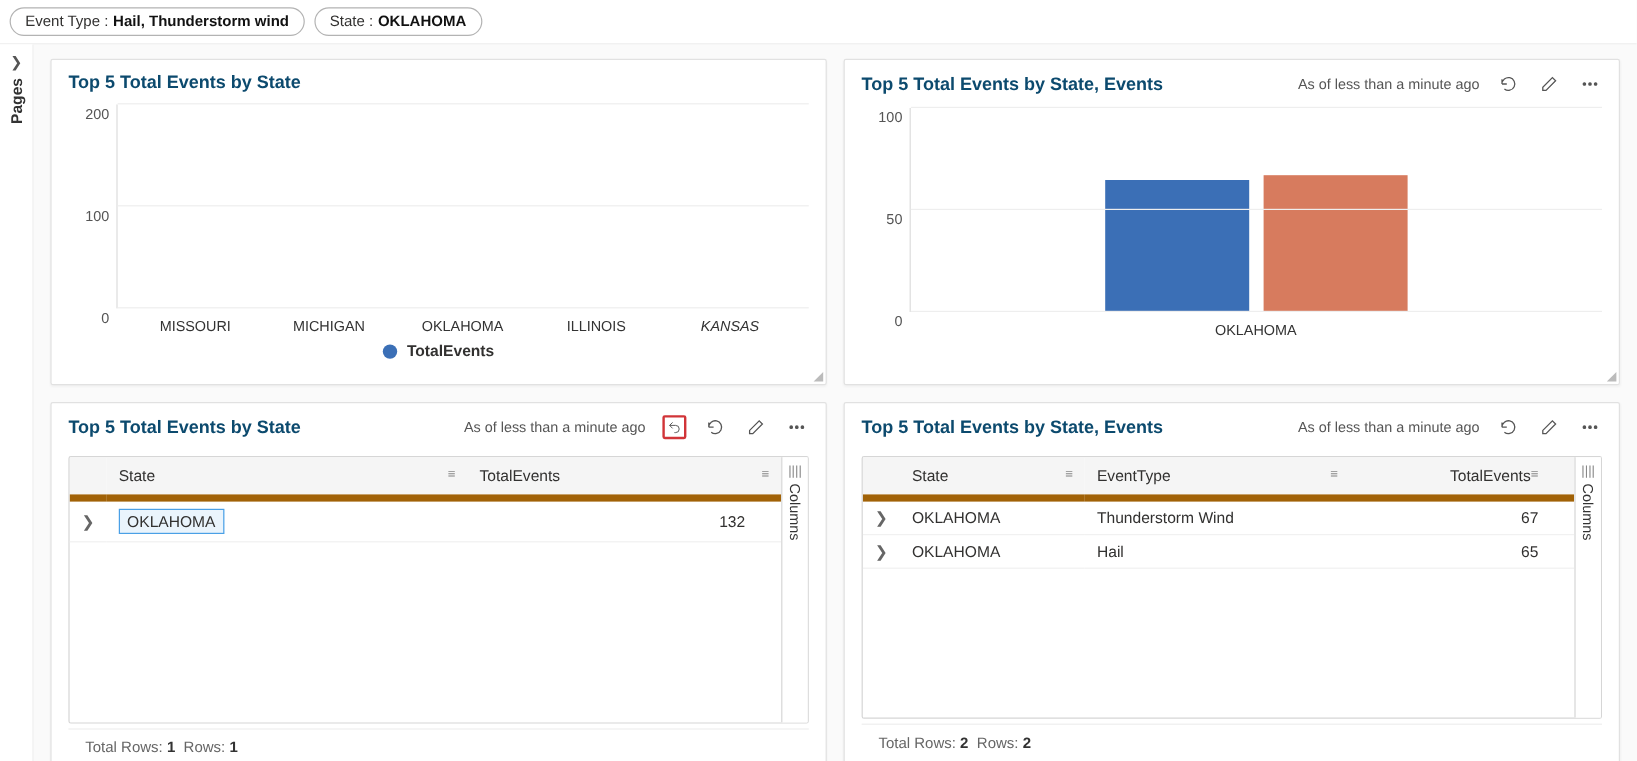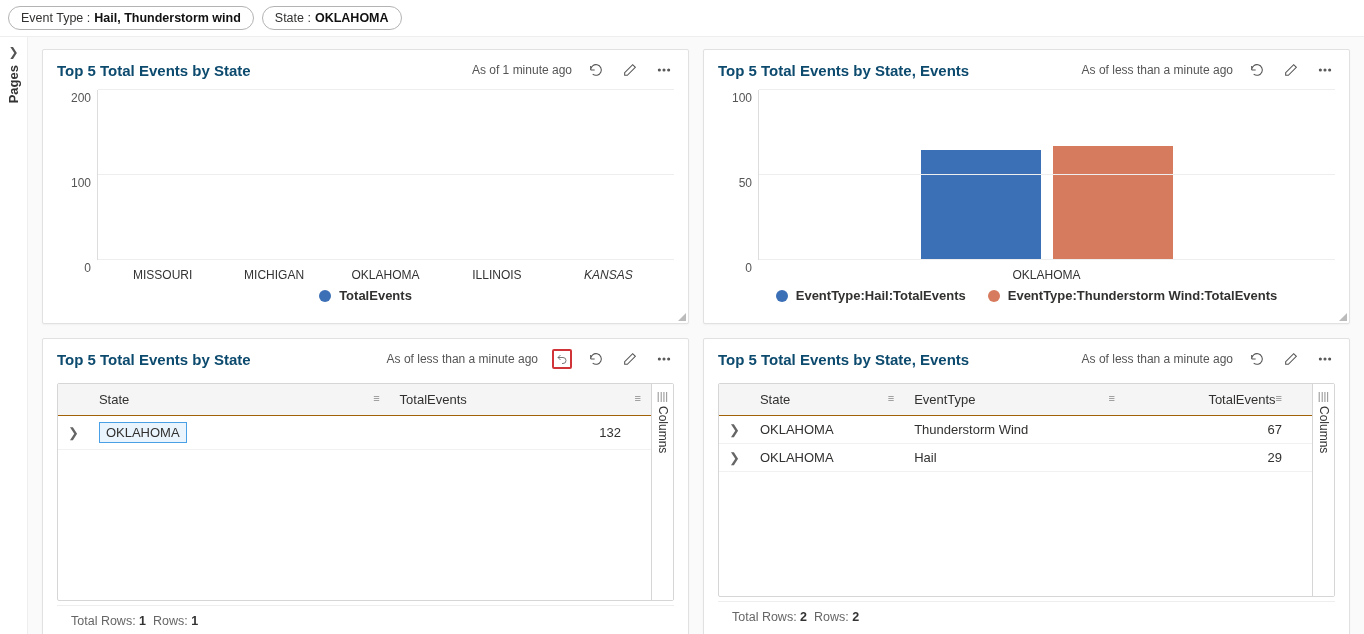--- a/index.html
+++ b/index.html
@@ -39,21 +39,21 @@
   .grouped-slot .bar { width:120px;}
   .bar.blue { background:#3b6fb6;}
   .bar.orange { background:#d77b5e;}
   
   .table-wrap { margin:8px 14px 4px 14px; border:1px solid #d6d6d6; border-radius:2px; position:relative; display:flex;}
   .table-main { flex:1; overflow:auto;}
   .col-tab { width:22px; border-left:1px solid #d6d6d6; display:flex; flex-direction:column; align-items:center; background:#fff;}
   .col-tab .lines { font-size:11px; color:#888; padding-top:6px;}
   .col-tab .vt { writing-mode:vertical-rl; font-size:12px; color:#333; margin-top:4px;}
   table.data { width:100%; border-collapse:collapse; font-size:13px;}
-  table.data th { text-align:left; font-weight:400; padding:8px 10px; background:#f5f5f5; border-bottom:1px solid #a16207; position:relative;}
+  table.data th { text-align:left; font-weight:400; padding:8px 10px; background:#f5f5f5; border-bottom:6px solid #a16207; position:relative;}
   table.data th .hmenu { float:right; color:#888; font-size:11px; cursor:pointer;}
   table.data td { padding:6px 10px; border-bottom:1px solid #f1f1f1;}
   table.data td.num { text-align:right; padding-right:30px;}
   .row-exp { width:26px; text-align:center; color:#666; cursor:pointer;}
   .hl-cell { border:1px solid #4aa0e6; background:#eaf4fc; padding:2px 6px; display:inline-block;}
   .footer-row { padding:8px 14px; font-size:12.5px; color:#666; border-top:1px solid #eee; margin:0 14px 10px 14px;}
   .footer-row b { color:#333; font-weight:600;}
   svg.ic { width:16px; height:16px; stroke:#555; fill:none; stroke-width:1.6;}
 </style>
 </head>
@@ -74,40 +74,20 @@
   <div class="pages-tab">
     <span class="chev">❯</span>
     <span class="vtext">Pages</span>
   </div>
 
   <div class="grid">
 
     <div class="tile">
       <div class="tile-header">
         <div class="tile-title">Top 5 Total Events by State</div>
-        <div class="tile-actions">
-          <span class="asof">As of 1 minute ago</span>
-          <span class="iconbtn">
-              <svg class="ic" viewBox="0 0 24 24">
-                <path d="M4 12a8 8 0 1 1 3 6.2M4 12V6M4 12h6"></path>
-              </svg>
-            </span>
-          <span class="iconbtn">
-              <svg class="ic" viewBox="0 0 24 24">
-                <path d="M4 20h4L20 8l-4-4L4 16v4z"></path>
-              </svg>
-            </span>
-          <span class="iconbtn">
-              <svg class="ic" viewBox="0 0 24 24">
-                <circle cx="5" cy="12" r="1.5" fill="#555"></circle>
-                <circle cx="12" cy="12" r="1.5" fill="#555"></circle>
-                <circle cx="19" cy="12" r="1.5" fill="#555"></circle>
-              </svg>
-            </span>
-        </div>
       </div>
       <div class="chart-area">
         <div class="barchart" id="chart1">
           <div class="yaxis" id="chart1-yaxis">
               <div class="ytick" style="bottom: -8px;">0</div>
               <div class="ytick" style="bottom: 77px;">100</div>
               <div class="ytick" style="bottom: 162px;">200</div>
             </div>
           <div class="plot" id="chart1-plot">
             <div class="bars-row" id="chart1-bars">
@@ -188,30 +168,20 @@
                 </div>
               </div>
           <div class="gridline" style="bottom: 0px;"></div>
               <div class="gridline" style="bottom: 85px;"></div>
               <div class="gridline" style="bottom: 170px;"></div>
             </div>
         </div>
         <div class="xlabels-row" id="chart2-xlabels">
             <div style="flex: 1 1 0%; text-align: center;">OKLAHOMA</div>
           </div>
-        <div class="legend">
-          <div class="legend-item">
-            <span class="dot" style="background:#3b6fb6"></span>
-            <span>EventType:Hail:TotalEvents</span>
-          </div>
-          <div class="legend-item">
-            <span class="dot" style="background:#d77b5e"></span>
-            <span>EventType:Thunderstorm Wind:TotalEvents</span>
-          </div>
-        </div>
       </div>
       <div class="resize-handle"></div>
     </div>
 
     <div class="tile">
       <div class="tile-header">
         <div class="tile-title">Top 5 Total Events by State</div>
         <div class="tile-actions">
           <span class="asof">As of less than a minute ago</span>
           <span class="iconbtn red-box">
@@ -308,21 +278,21 @@
               <tr>
                 <td class="row-exp">❯</td>
                 <td>OKLAHOMA</td>
                 <td>Thunderstorm Wind</td>
                 <td class="num">67</td>
               </tr>
               <tr>
                 <td class="row-exp">❯</td>
                 <td>OKLAHOMA</td>
                 <td>Hail</td>
-                <td class="num">29</td>
+                <td class="num">65</td>
               </tr>
             </tbody>
           </table>
           <div style="height:124px"></div>
         </div>
         <div class="col-tab">
           <span class="lines">||||</span>
           <span class="vt">Columns</span>
         </div>
       </div>

